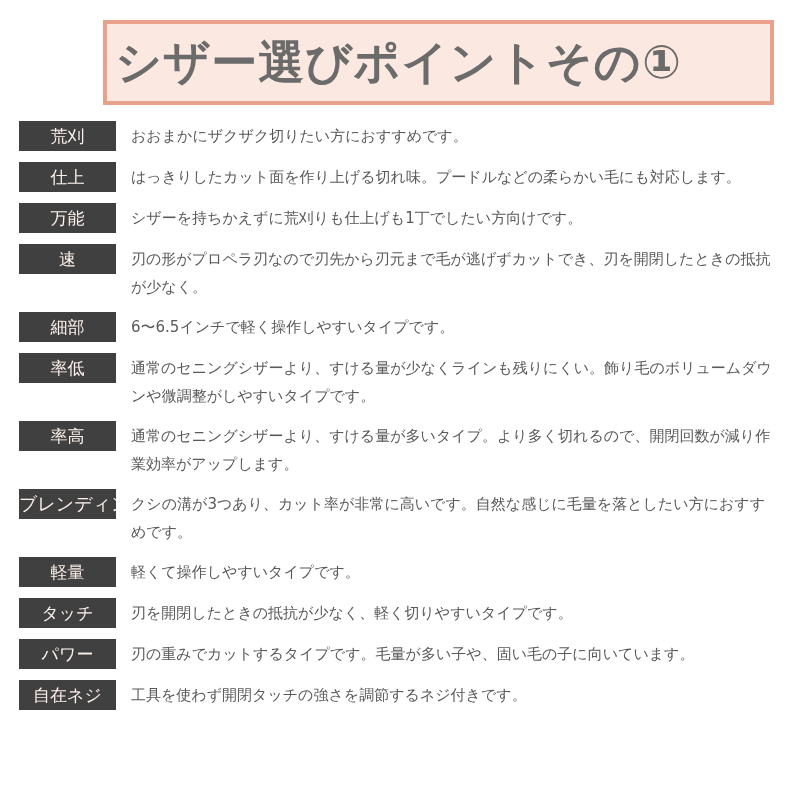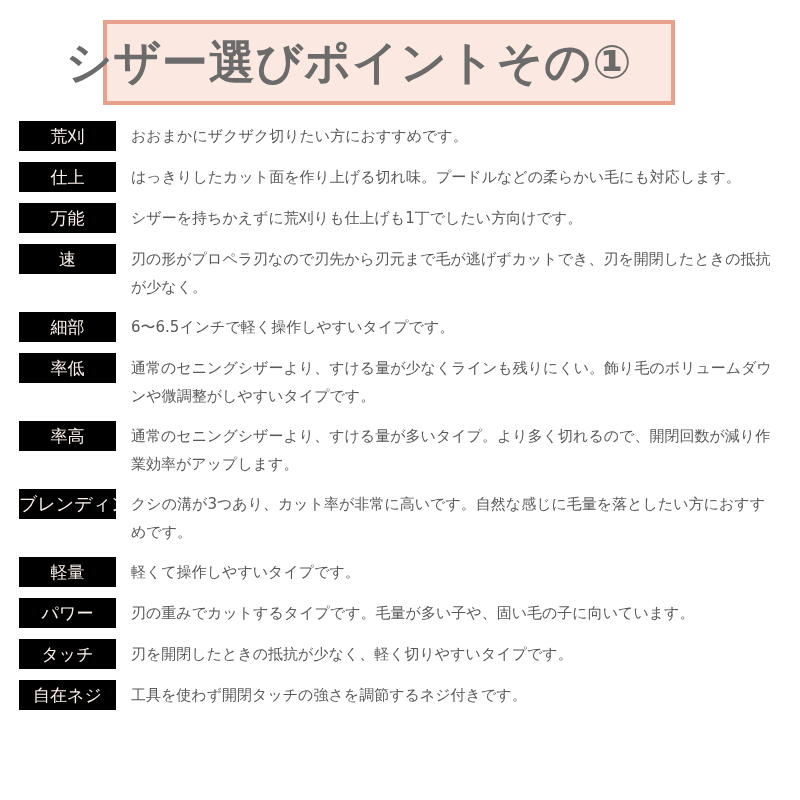--- a/index.html
+++ b/index.html
@@ -5,21 +5,21 @@
   * { margin: 0; padding: 0; box-sizing: border-box; }
   html, body {
     width: 800px; height: 800px;
     background: #ffffff;
     font-family: "DejaVu Sans", "Liberation Sans", sans-serif;
     overflow: hidden;
   }
   .header-box {
     position: absolute;
     left: 103px; top: 20px;
-    width: 572px; height: 85px;
+    width: 671px; height: 85px;
     background: #fbe8e0;
     border: 4px solid #e8a28c;
     display: flex;
     align-items: center;
     justify-content: center;
     padding-right: 80px;
   }
   .header-title {
     font-size: 46px;
     font-weight: bold;
@@ -34,21 +34,21 @@
   }
   .item-row {
     display: flex;
     align-items: flex-start;
     margin-bottom: 11px;
   }
   .item-badge {
     flex: 0 0 97px;
     width: 97px;
     height: 30px;
-    background: #000000;
+    background: #404040;
     color: #fdf1ec;
     font-size: 17px;
     line-height: 30px;
     text-align: center;
     white-space: nowrap;
     overflow: hidden;
   }
   .item-desc {
     flex: 1;
     margin-left: 15px;
@@ -107,26 +107,26 @@
     <div class="item-desc">クシの溝が3つあり、カット率が非常に高いです。自然な感じに毛量を落としたい方におすすめです。</div>
   </div>
 
 
   <div class="item-row">
     <div class="item-badge">軽量</div>
     <div class="item-desc">軽くて操作しやすいタイプです。</div>
   </div>
 
   <div class="item-row">
-    <div class="item-badge">パワー</div>
-    <div class="item-desc">刃の重みでカットするタイプです。毛量が多い子や、固い毛の子に向いています。</div>
+    <div class="item-badge">タッチ</div>
+    <div class="item-desc">刃を開閉したときの抵抗が少なく、軽く切りやすいタイプです。</div>
   </div>
 
   <div class="item-row">
-    <div class="item-badge">タッチ</div>
-    <div class="item-desc">刃を開閉したときの抵抗が少なく、軽く切りやすいタイプです。</div>
+    <div class="item-badge">パワー</div>
+    <div class="item-desc">刃の重みでカットするタイプです。毛量が多い子や、固い毛の子に向いています。</div>
   </div>
 
   <div class="item-row">
     <div class="item-badge">自在ネジ</div>
     <div class="item-desc">工具を使わず開閉タッチの強さを調節するネジ付きです。</div>
   </div>
 </div>
 
 </body></html>

